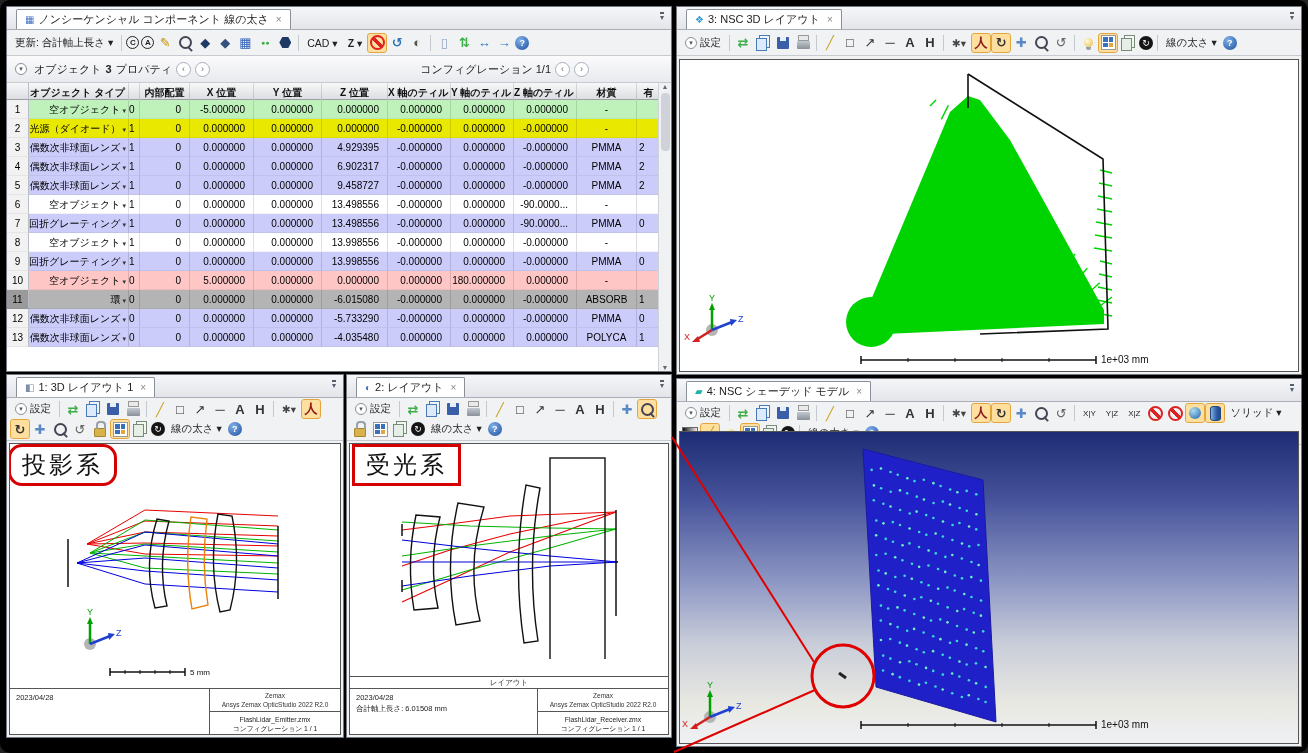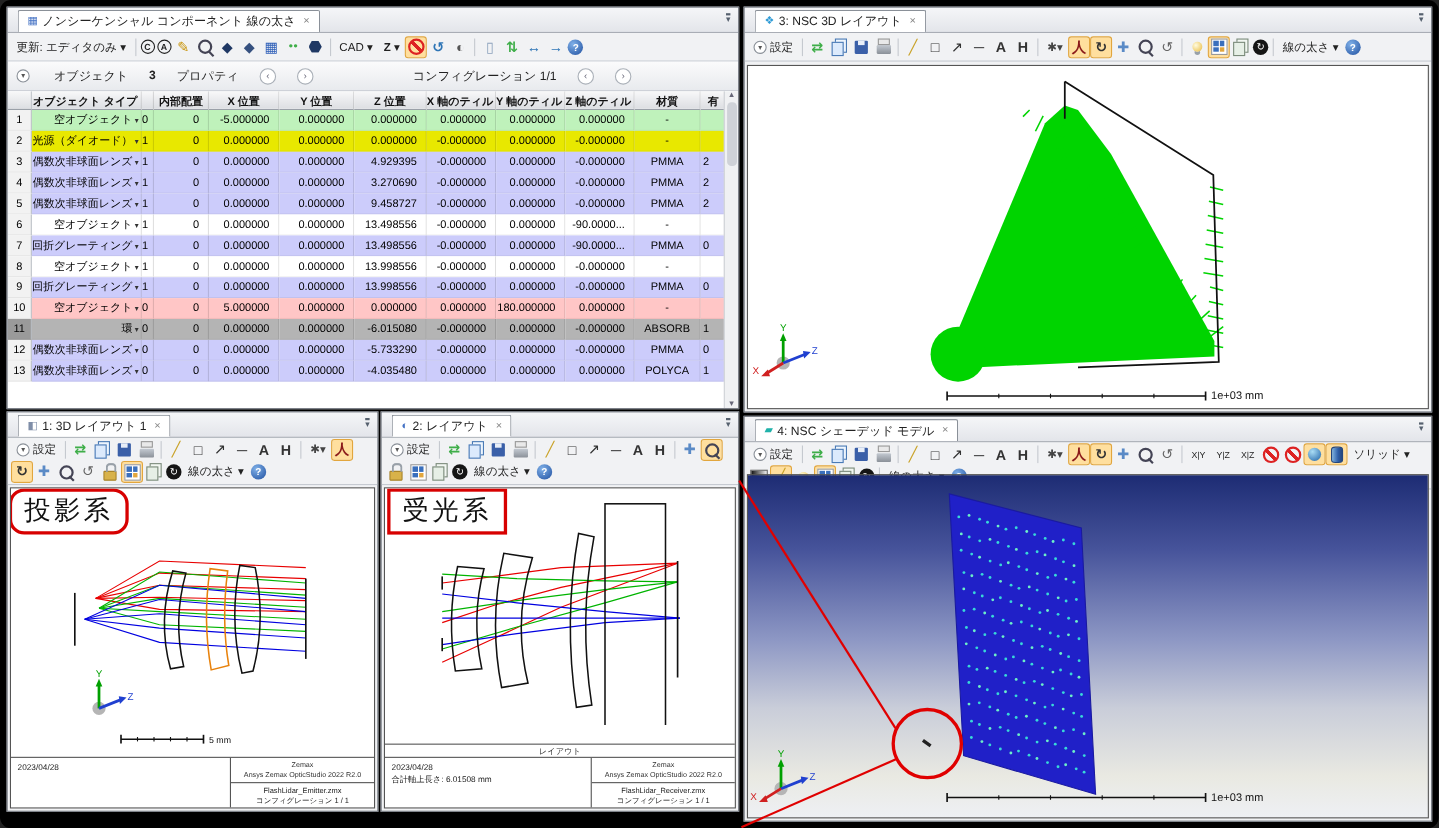--- a/index.html
+++ b/index.html
@@ -42,21 +42,21 @@
   .lock::after{content:"";position:absolute;top:1px;left:5px;width:6px;height:6px;border:2px solid #98a0a8;border-bottom:none;border-radius:4px 4px 0 0;}
   .clk{width:14px;height:14px;border-radius:50%;background:#151515;color:#fff;font-size:9px;}
   .clk::after{content:"↻";}
   .lamp{position:relative;}
   .lamp::before{content:"";width:9px;height:9px;border-radius:50%;background:radial-gradient(circle at 35% 35%,#fffbe0,#e8b93a);display:block;box-shadow:0 5px 0 -2px #98a0a8;}
   .fit::before{content:"";width:13px;height:13px;border:1px solid #999;background:linear-gradient(#3a6fbc,#3a6fbc) 1px 1px/5px 5px,linear-gradient(#3a6fbc,#3a6fbc) 7px 1px/4px 5px,linear-gradient(#3a6fbc,#3a6fbc) 1px 7px/5px 4px,linear-gradient(#e2a63d,#e2a63d) 7px 7px/4px 4px;background-repeat:no-repeat;background-color:#fff;display:block;}
   .sph::before{content:"";width:12px;height:12px;border-radius:50%;background:radial-gradient(circle at 35% 30%,#aadcf4,#1f63a8);display:block;}
   .cyl::before{content:"";width:9px;height:13px;border-radius:4px/3px;background:linear-gradient(90deg,#7fb3e0,#2f5fa8 60%,#24477e);display:block;border:1px solid #24477e;}
   .grad::before{content:"";width:14px;height:11px;border:1px solid #666;background:linear-gradient(90deg,#111,#eee);display:block;}
   
-  .subbar{display:flex;align-items:center;gap:19px;height:27px;padding:0 8px;background:linear-gradient(#fbfbfc,#e8eaee);border-bottom:1px solid #c6cad1;font-size:11px;color:#222;}
+  .subbar{display:flex;align-items:center;gap:4px;height:27px;padding:0 8px;background:linear-gradient(#fbfbfc,#e8eaee);border-bottom:1px solid #c6cad1;font-size:11px;color:#222;}
   .navcirc{width:15px;height:15px;border:1px solid #aab0b8;border-radius:50%;background:#fff;font-size:9px;color:#667;display:inline-flex;align-items:center;justify-content:center;}
   
   .tblwrap{position:relative;background:#fff;height:289px;border-bottom:1px solid #c6cad1;overflow:hidden;}
   .thead,.trow{display:flex;}
   .thead .tc{background:linear-gradient(#f8f8f9,#dcdee2);border-bottom:1px solid #9aa0a8;font-weight:bold;color:#111;height:17px;line-height:20px;text-align:center;}
   .tc{border-right:1px solid rgba(0,0,0,0.12);font-size:10px;height:19px;line-height:19px;overflow:hidden;white-space:nowrap;flex:none;}
   .trow .tc{border-bottom:1px solid rgba(0,0,0,0.05);}
   .c-num{width:22px;text-align:center;background:#f2f2f2;border-right:1px solid #b9bec5;}
   .c-type{width:100px;text-align:right;padding-right:2px;}
   .c-ref{width:11px;text-align:left;}
@@ -101,21 +101,21 @@
   <div class="panel" id="editor" style="left:6px;top:6px;width:666px;height:366px;">
     <div class="tabbar">
       <div class="tab">
         <span class="tabicon" style="color:#4472c4;">▦</span>
         <span>ノンシーケンシャル コンポーネント 線の太さ</span>
         <span class="tabclose">×</span>
       </div>
       <span class="collapsebtn">▾</span>
     </div>
     <div class="toolbar">
-        <span class="tlabel">更新: エディタのみ ▾</span>
+        <span class="tlabel">更新: 合計軸上長さ ▾</span>
         <span class="tsep"></span>
         <span class="ticn circ" data-letter="C" style="color: rgb(34, 34, 34);"></span>
         <span class="ticn circ" data-letter="A" style="color: rgb(34, 34, 34);"></span>
         <span class="ticn" style="color: rgb(199, 145, 0);">✎</span>
         <span class="ticn mag"></span>
         <span class="ticn" style="color: rgb(31, 56, 100);">◆</span>
         <span class="ticn" style="color: rgb(53, 80, 127);">◆</span>
         <span class="ticn" style="color: rgb(46, 95, 184);">▦</span>
         <span class="ticn" style="color: rgb(63, 174, 73); font-size: 7px;">●●</span>
         <span class="ticn hex"></span>
@@ -203,21 +203,21 @@
             <div class="tc c-mat">PMMA</div>
             <div class="tc c-extra">2</div>
           </div>
           <div class="trow r-lavender">
             <div class="tc c-num">4</div>
             <div class="tc c-type"><span>偶数次非球面レンズ</span><span class="dd">▾</span></div>
             <div class="tc c-ref">1</div>
             <div class="tc c-inside">0</div>
             <div class="tc c-x">0.000000</div>
             <div class="tc c-y">0.000000</div>
-            <div class="tc c-z">3.270690</div>
+            <div class="tc c-z">6.902317</div>
             <div class="tc c-tx">-0.000000</div>
             <div class="tc c-ty">0.000000</div>
             <div class="tc c-tz">-0.000000</div>
             <div class="tc c-mat">PMMA</div>
             <div class="tc c-extra">2</div>
           </div>
           <div class="trow r-lavender">
             <div class="tc c-num">5</div>
             <div class="tc c-type"><span>偶数次非球面レンズ</span><span class="dd">▾</span></div>
             <div class="tc c-ref">1</div>

